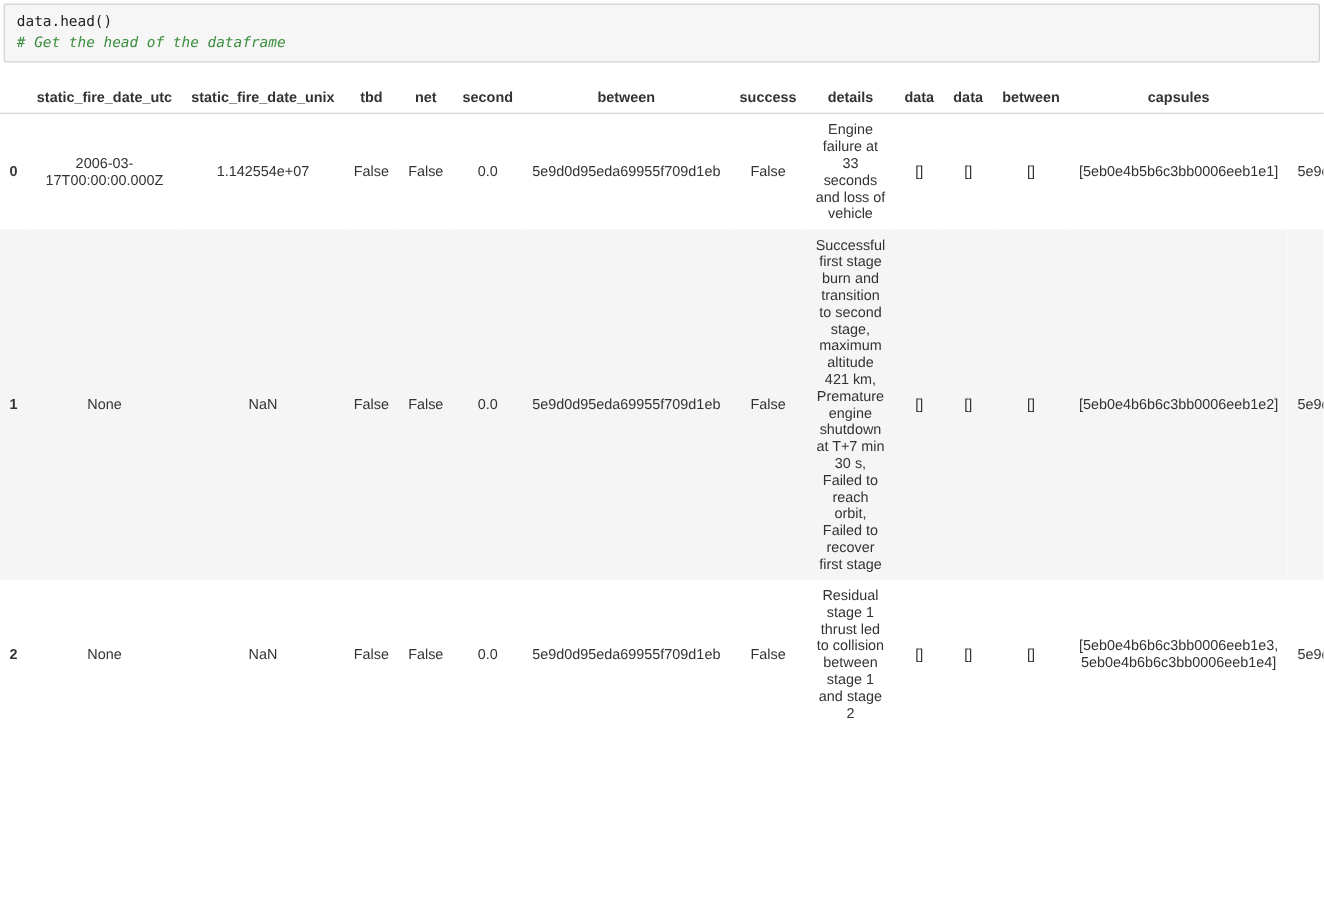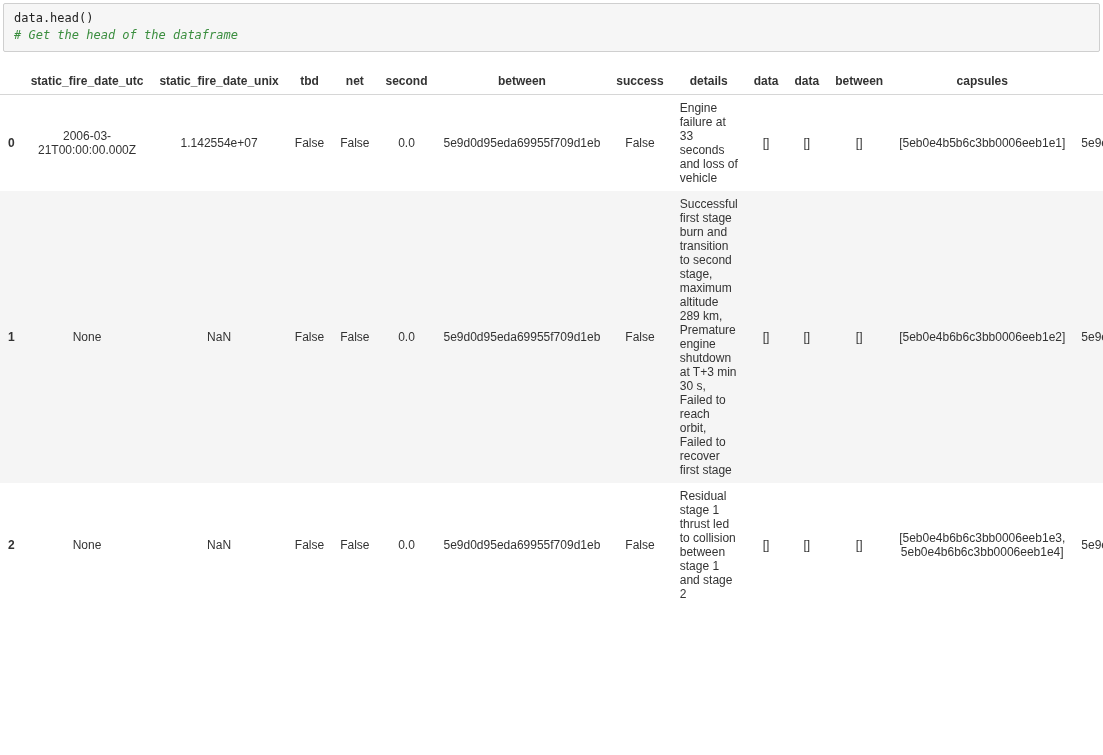--- a/index.html
+++ b/index.html
@@ -4,21 +4,21 @@
 <style>
 *{box-sizing:border-box;margin:0;padding:0}
 body{font-family:"Segoe UI",Arial,sans-serif;font-size:12px;color:#333;background:#fff;padding:3px 0 0 0;width:1103px}
 .code-cell{border:1px solid #cfcfcf;background:#f6f6f6;padding:6px 10px;margin:0 3px 16px 3px;border-radius:2px;font-family:"DejaVu Sans Mono",Consolas,monospace;font-size:12px;line-height:1.45}
 .code-cell .comment{color:#3b8e3f;font-style:italic}
 .code-cell .plain{color:#222}
 .df{width:100%;overflow:hidden}
 table{border-collapse:collapse;font-size:12px;color:#333}
 th,td{padding:6px 8px;text-align:center;vertical-align:middle;white-space:nowrap}
 th{font-weight:600;border-bottom:1px solid #d6d6d6}
-td.details{white-space:normal;width:70px;text-align:left}
+td.details{white-space:normal;width:70px;text-align:center}
 tbody tr.even{background:#f5f5f5}
 tbody th{font-weight:600;border:none}
 .cut{overflow:hidden;text-overflow:clip}
 </style>
 </head>
 <body>
 
 <div class="code-cell">
   <div><span class="plain">data.head()</span></div>
   <div><span class="comment"># Get the head of the dataframe</span></div>
@@ -40,21 +40,21 @@
   <th>data</th>
   <th>data</th>
   <th>between</th>
   <th>capsules</th>
   <th></th>
 </tr>
 </thead>
 <tbody id="tb">
         <tr>
           <th>0</th>
-          <td style="white-space: normal; width: 100px;">2006-03-21T00:00:00.000Z</td>
+          <td style="white-space: normal; width: 100px;">2006-03-17T00:00:00.000Z</td>
           <td>1.142554e+07</td>
           <td>False</td>
           <td>False</td>
           <td>0.0</td>
           <td>5e9d0d95eda69955f709d1eb</td>
           <td>False</td>
           <td class="details">Engine failure at 33 seconds and loss of vehicle</td>
           <td>[]</td>
           <td>[]</td>
           <td>[]</td>
@@ -63,21 +63,21 @@
         </tr>
         <tr class="even">
           <th>1</th>
           <td>None</td>
           <td>NaN</td>
           <td>False</td>
           <td>False</td>
           <td>0.0</td>
           <td>5e9d0d95eda69955f709d1eb</td>
           <td>False</td>
-          <td class="details">Successful first stage burn and transition to second stage, maximum altitude 289 km, Premature engine shutdown at T+3 min 30 s, Failed to reach orbit, Failed to recover first stage</td>
+          <td class="details">Successful first stage burn and transition to second stage, maximum altitude 421 km, Premature engine shutdown at T+7 min 30 s, Failed to reach orbit, Failed to recover first stage</td>
           <td>[]</td>
           <td>[]</td>
           <td>[]</td>
           <td>[5eb0e4b6b6c3bb0006eeb1e2]</td>
           <td class="cut">5e9e4502f509</td>
         </tr>
         <tr>
           <th>2</th>
           <td>None</td>
           <td>NaN</td>

